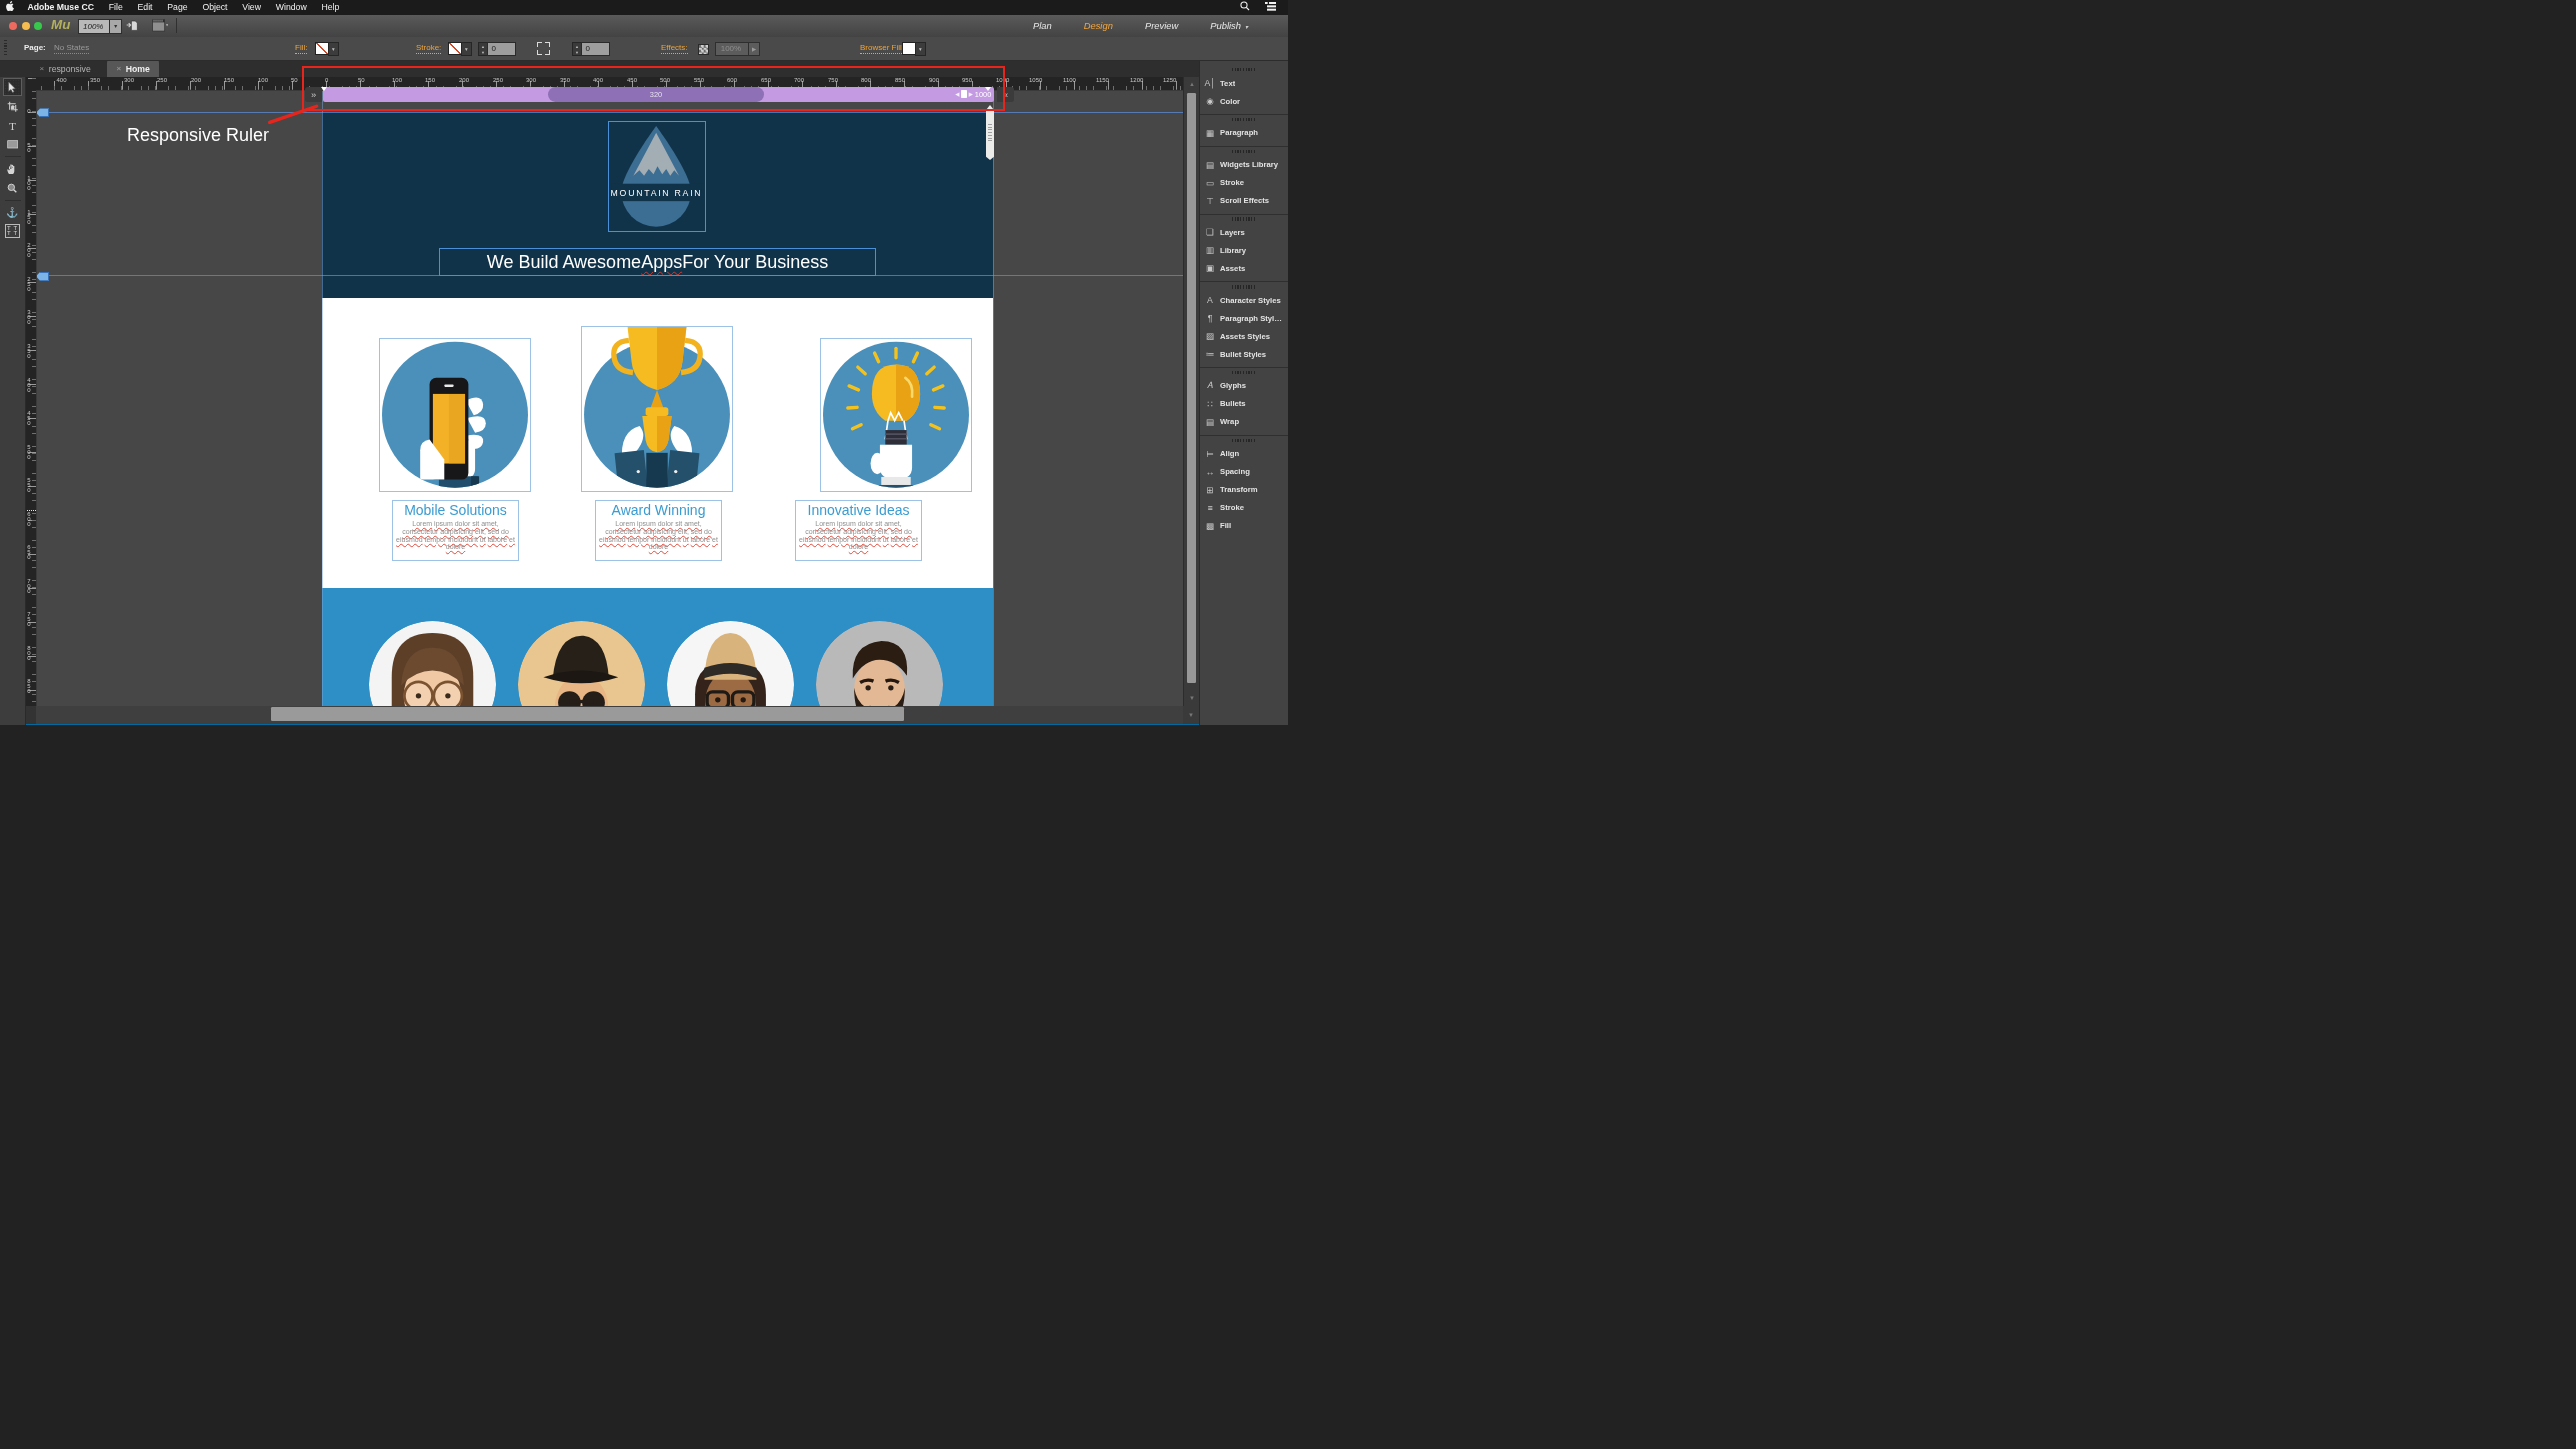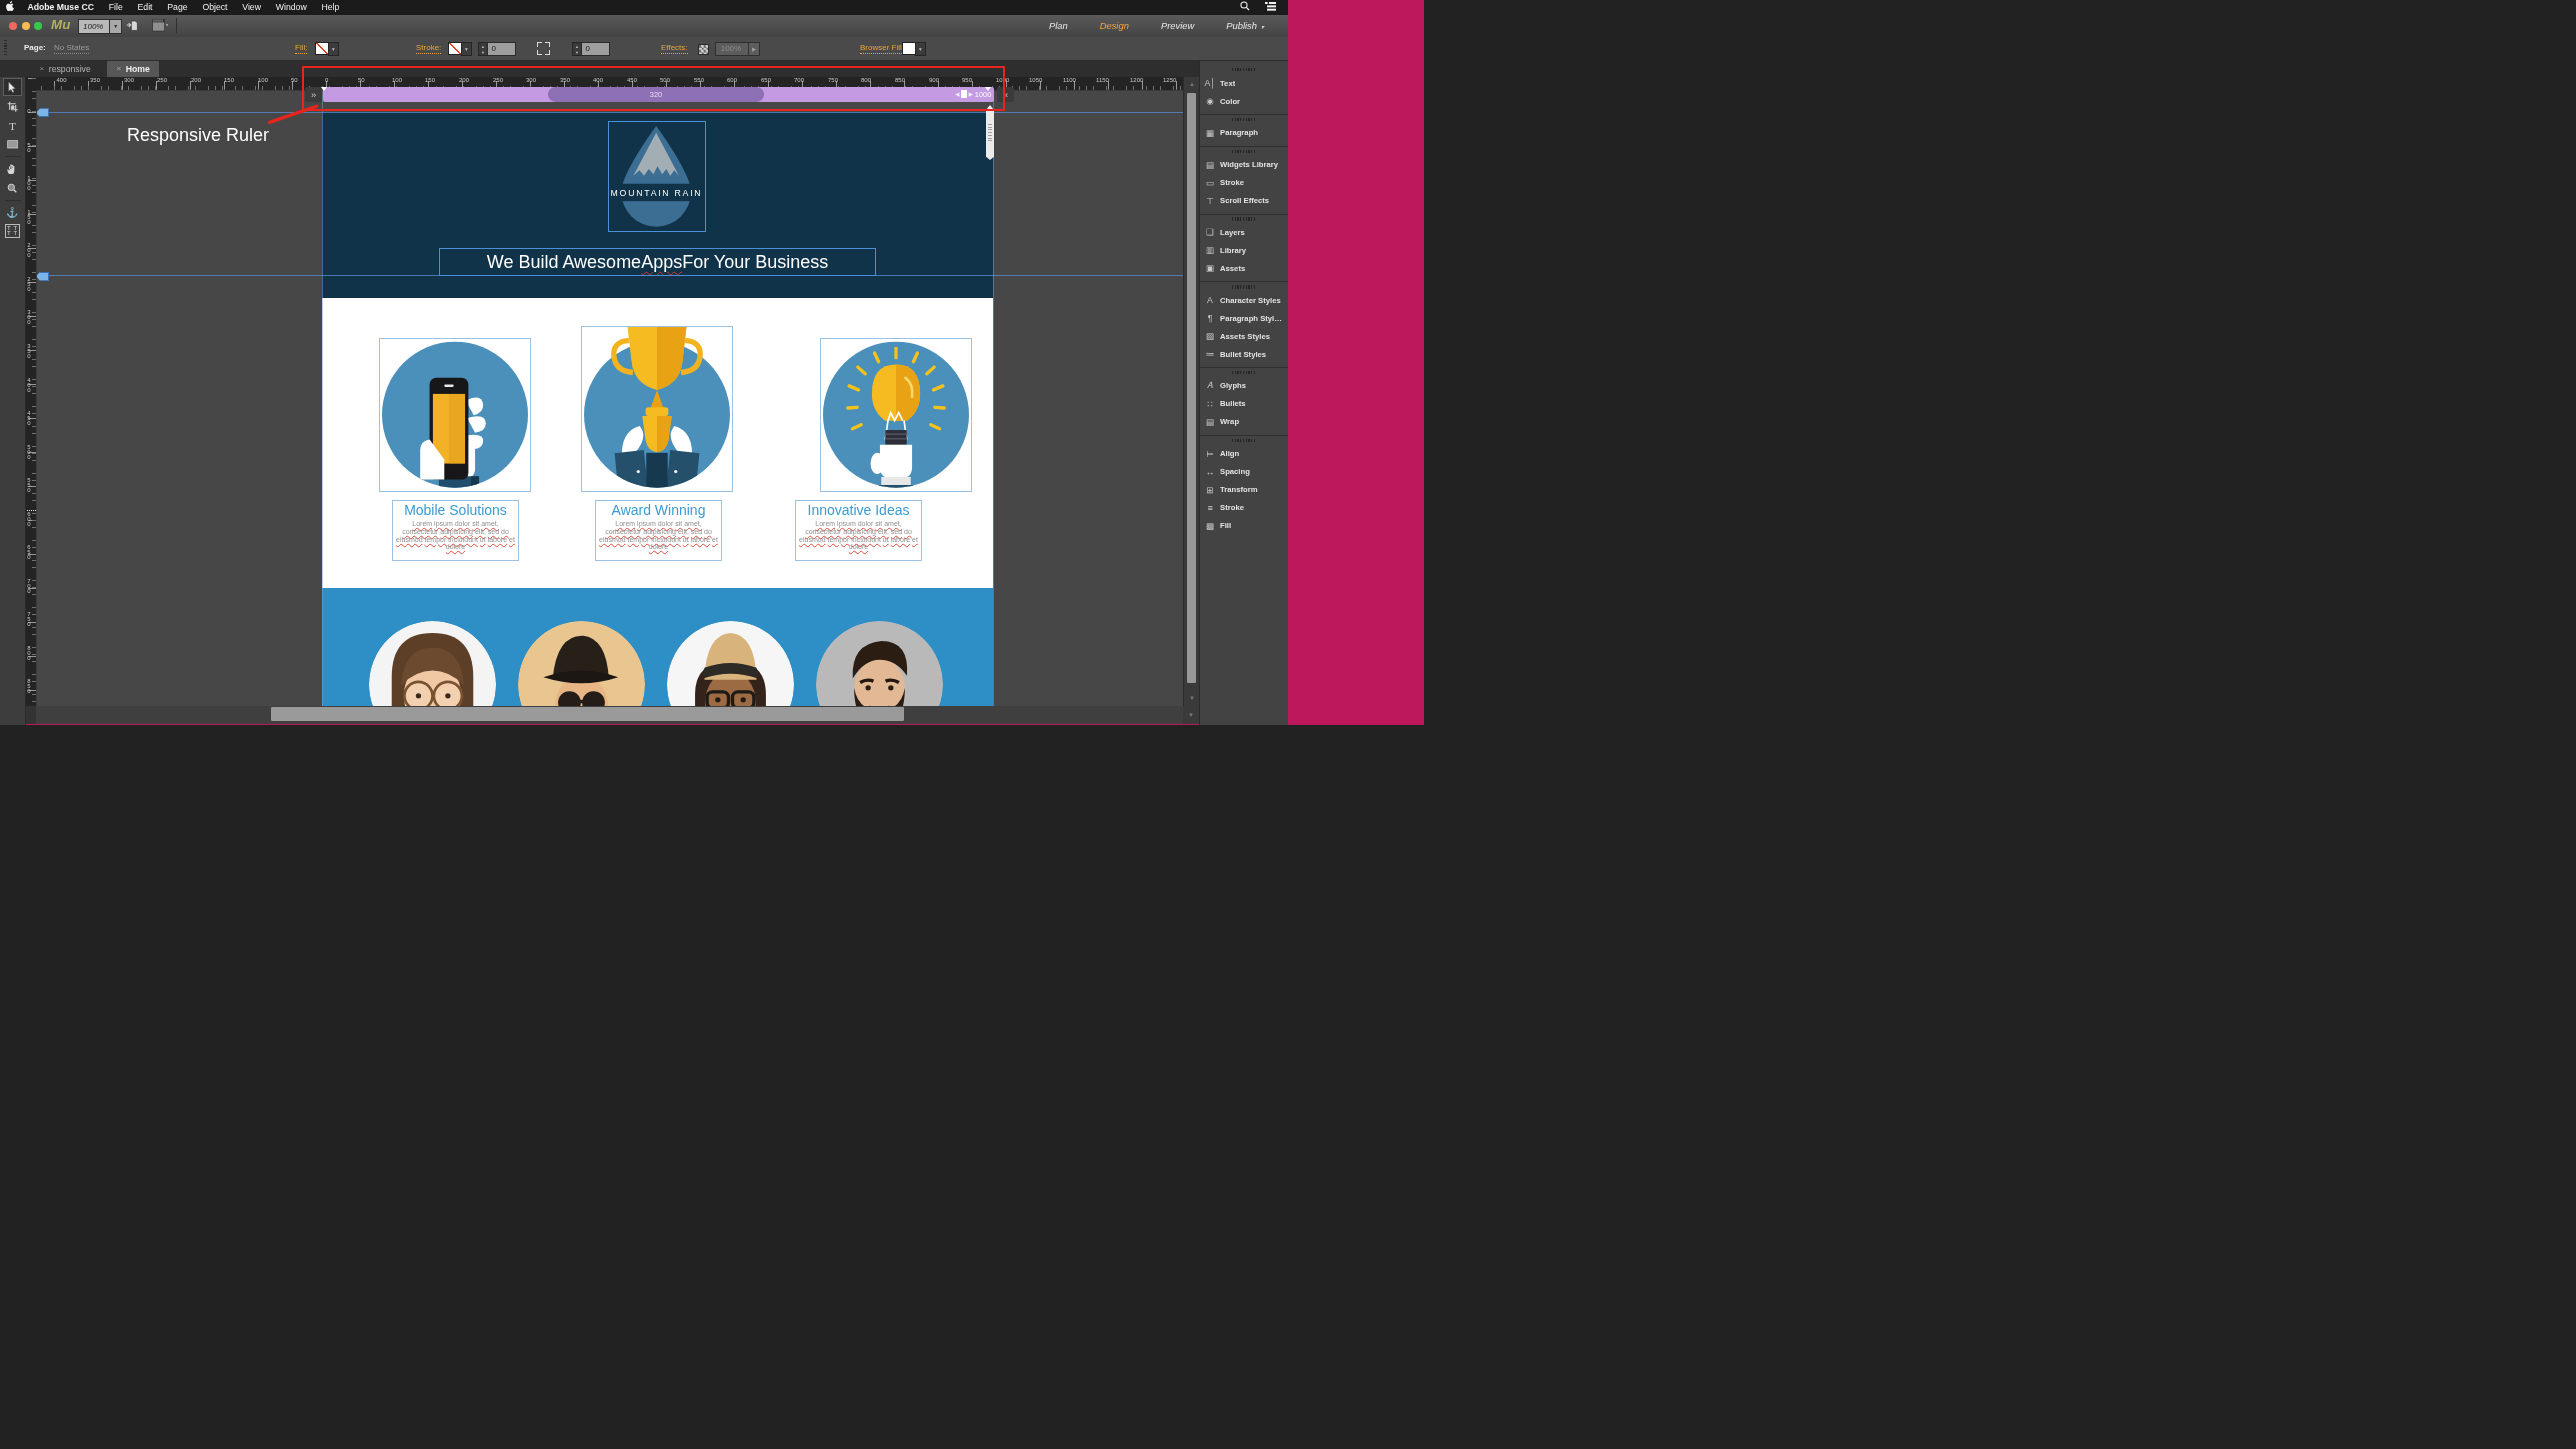--- a/index.html
+++ b/index.html
@@ -1,17 +1,17 @@
 <!DOCTYPE html>
 <html style="font-size:10.7px"><head>
 <meta charset="utf-8">
 <style>
   html,body{margin:0;padding:0;background:#222;}
-  .app{position:relative;width:1424px;height:725px;overflow:hidden;
-       font-family:"Liberation Sans",sans-serif;background:#be185d;-webkit-font-smoothing:antialiased;}
+  .app{position:relative;width:1288px;height:725px;overflow:hidden;
+       font-family:"Liberation Sans",sans-serif;background:#0369a1;-webkit-font-smoothing:antialiased;}
 
   
   .menubar{position:absolute;left:0;top:0;width:1288px;height:14.8px;background:#1b1b1b;color:#f2f2f2;
            display:flex;align-items:center;font-size:8.7px;z-index:40;}
   .apple{width:20px;text-align:center;}
   .menu-item{padding:0 7.4px;cursor:default;}
   .menu-item.bold{font-weight:bold;}
   .menubar-right{margin-left:auto;display:flex;align-items:center;gap:14.8px;padding-right:12px;}
 
   
@@ -19,21 +19,21 @@
            background:linear-gradient(#5a5a5a,#434343);border-bottom:0.7px solid #262626;z-index:40;font-style:italic;}
   .tl{position:absolute;top:7.4px;width:8px;height:8px;border-radius:50%;}
   .mu-logo{position:absolute;left:51px;top:2.7px;font-size:13.4px;font-weight:bold;color:#b3b05e;letter-spacing:0;}
   .zoom-box{position:absolute;left:78px;top:4px;width:42px;height:13.4px;background:#b9b9b9;border:0.7px solid #2e2e2e;
             display:flex;align-items:center;font-size:8px;color:#1c1c1c;}
   .zoom-box .val{flex:1;padding-left:4px;}
   .zoom-box .dd{width:10.7px;height:100%;border-left:0.7px solid #2e2e2e;background:#a8a8a8;color:#333;
                 font-size:5.4px;display:flex;align-items:center;justify-content:center;}
   .tb-icon{position:absolute;top:4px;color:#cfcfcf;font-size:9.4px;}
   .tb-sep{position:absolute;left:176px;top:3.4px;width:0.7px;height:14.8px;background:#303030;}
-  .modes{position:absolute;right:8px;top:0;height:22px;display:flex;align-items:center;gap:0;}
+  .modes{position:absolute;right:24px;top:0;height:22px;display:flex;align-items:center;gap:0;}
   .mode{padding:0 16px;font-size:9.4px;color:#e8e8e8;cursor:default;}
   .mode.active{color:#f3a63c;}
   .mode .dd-arrow{font-size:6px;margin-left:4px;color:#cfcfcf;}
 
   
   .cstrip{position:absolute;left:0;top:37px;width:1288px;height:23px;background:#4a4a4a;
           border-bottom:0.7px solid #2c2c2c;font-size:8px;z-index:40;}
   .cstrip .grip-v{position:absolute;left:4px;top:3.4px;width:2.7px;height:16px;
           background:repeating-linear-gradient(#2a2a2a 0 1.3px,transparent 1.3px 2.7px);}
   .cs-label{position:absolute;top:6px;color:#eda43b;border-bottom:0.7px dotted #eda43b;padding-bottom:0.7px;}

